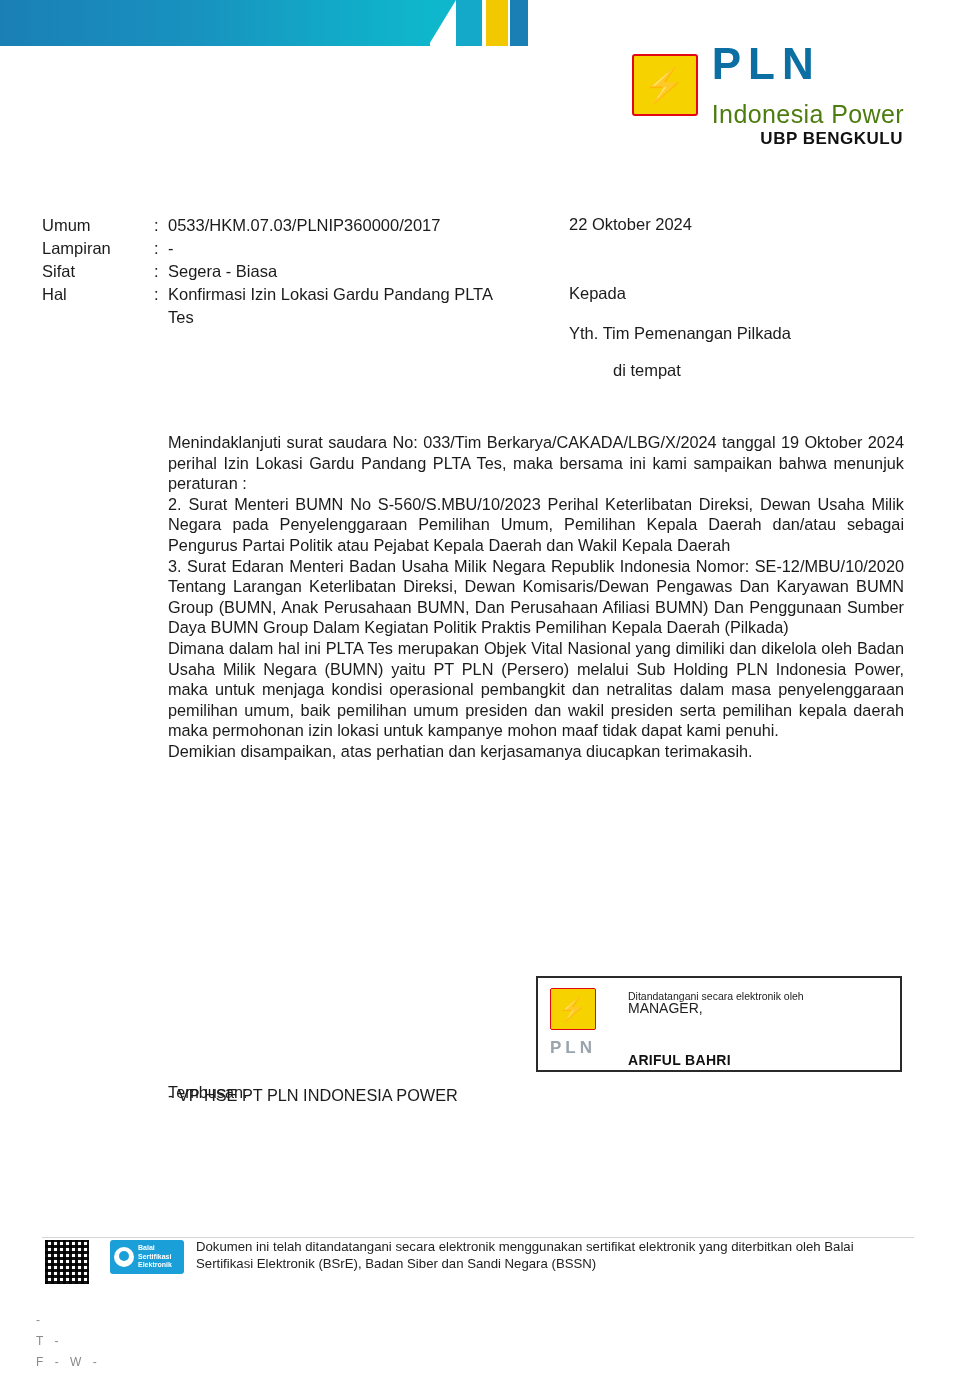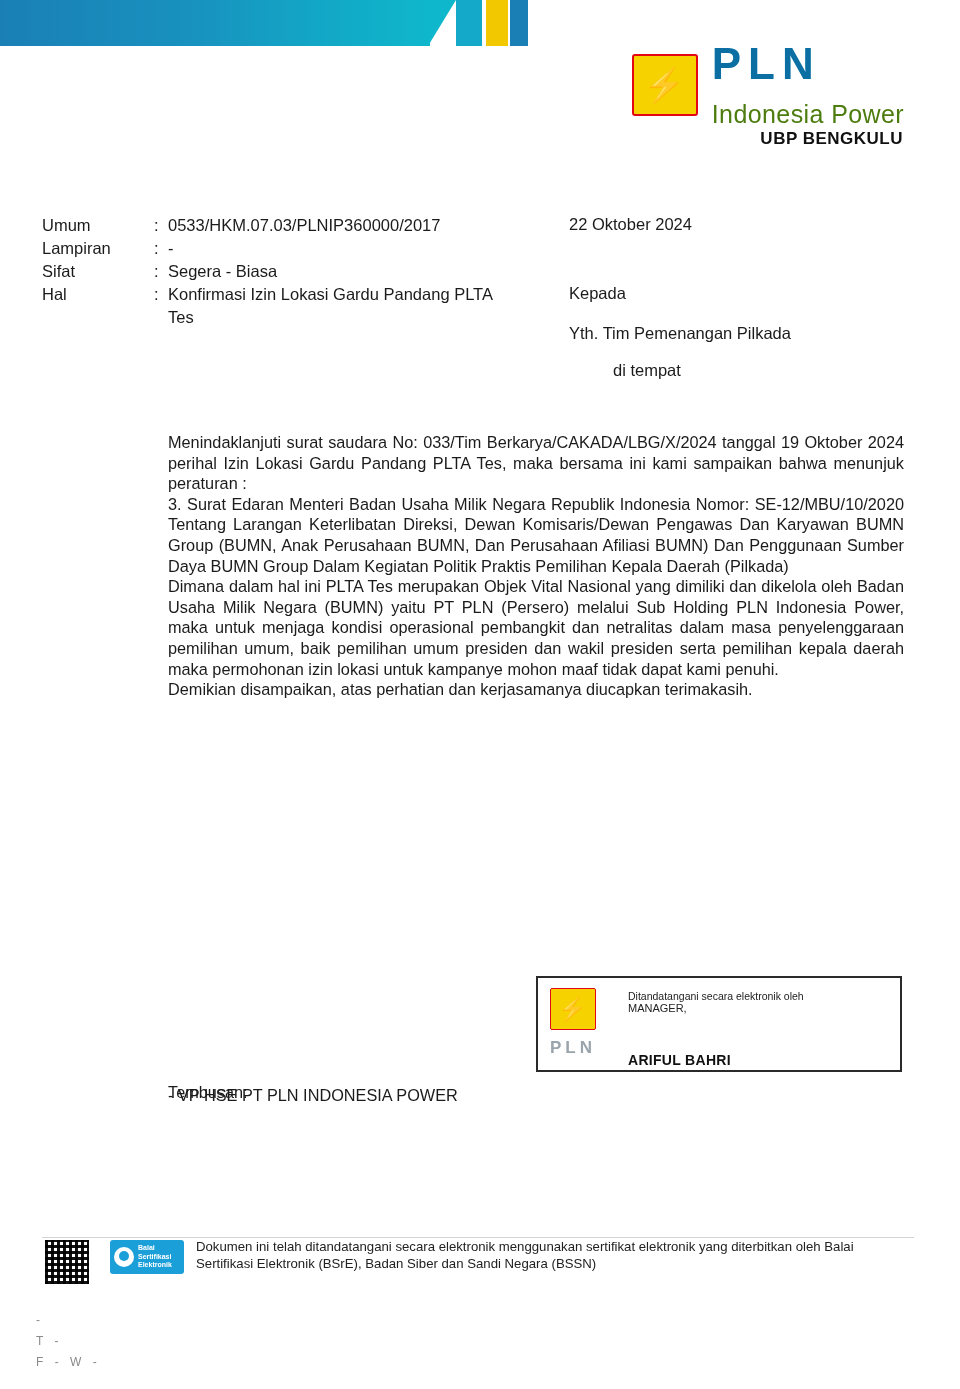--- a/index.html
+++ b/index.html
@@ -180,21 +180,21 @@
   .sign-mark .bolt { font-size: 23px; }
   .sign-pln {
     margin-top: 8px;
     font-size: 17px;
     letter-spacing: 4px;
     color: #9aa4ad;
     font-weight: bold;
   }
   .sign-txt-col { flex: 1; padding-top: 2px; }
   .sign-line1 { font-size: 10.5px; color: #222; line-height: 12px; }
-  .sign-line2 { font-size: 11px; color: #222; line-height: 12px; }
+  .sign-line2 { font-size: 14px; color: #222; line-height: 12px; }
   .sign-name {
     margin-top: 38px;
     font-size: 14px;
     font-weight: bold;
     color: #111;
     letter-spacing: 0.3px;
   }
 
   
   .tembusan {
@@ -334,20 +334,21 @@
 </div>
 
 <div class="date">22 Oktober 2024</div>
 
 <div class="addr addr-kepada">Kepada</div>
 <div class="addr addr-yth">Yth.  Tim Pemenangan Pilkada</div>
 <div class="addr addr-ditempat">di tempat</div>
 
 <div class="body">
   <p>Menindaklanjuti surat saudara No: 033/Tim Berkarya/CAKADA/LBG/X/2024 tanggal 19 Oktober 2024 perihal Izin Lokasi Gardu Pandang PLTA Tes, maka bersama ini kami sampaikan bahwa menunjuk peraturan  :</p>
+  <p class="num-para">2.  Surat Menteri BUMN No S-560/S.MBU/10/2023 Perihal Keterlibatan Direksi, Dewan Usaha Milik Negara pada Penyelenggaraan Pemilihan Umum, Pemilihan Kepala Daerah dan/atau sebagai Pengurus Partai Politik atau Pejabat Kepala Daerah dan Wakil Kepala Daerah</p>
   <p class="num-para">3. Surat Edaran Menteri Badan Usaha Milik Negara Republik Indonesia Nomor: SE-12/MBU/10/2020 Tentang Larangan Keterlibatan Direksi, Dewan Komisaris/Dewan Pengawas Dan Karyawan BUMN Group (BUMN, Anak Perusahaan BUMN, Dan Perusahaan Afiliasi BUMN) Dan Penggunaan Sumber Daya BUMN Group Dalam Kegiatan Politik Praktis Pemilihan Kepala Daerah (Pilkada)</p>
   <p class="para-gap">Dimana dalam hal ini PLTA Tes merupakan Objek Vital Nasional yang dimiliki dan dikelola oleh Badan Usaha Milik Negara (BUMN) yaitu PT PLN (Persero) melalui Sub Holding PLN Indonesia Power, maka untuk menjaga kondisi operasional pembangkit dan netralitas dalam masa penyelenggaraan pemilihan umum, baik pemilihan umum presiden dan wakil presiden serta pemilihan kepala daerah maka permohonan izin lokasi untuk kampanye mohon maaf tidak dapat kami penuhi.</p>
   <p class="para-gap">Demikian disampaikan, atas perhatian dan kerjasamanya diucapkan terimakasih.</p>
 </div>
 
 <div class="sign-box">
   <div class="sign-inner">
     <div class="sign-logo-col">
       <div class="sign-mark">
         <span class="bolt">⚡</span>

